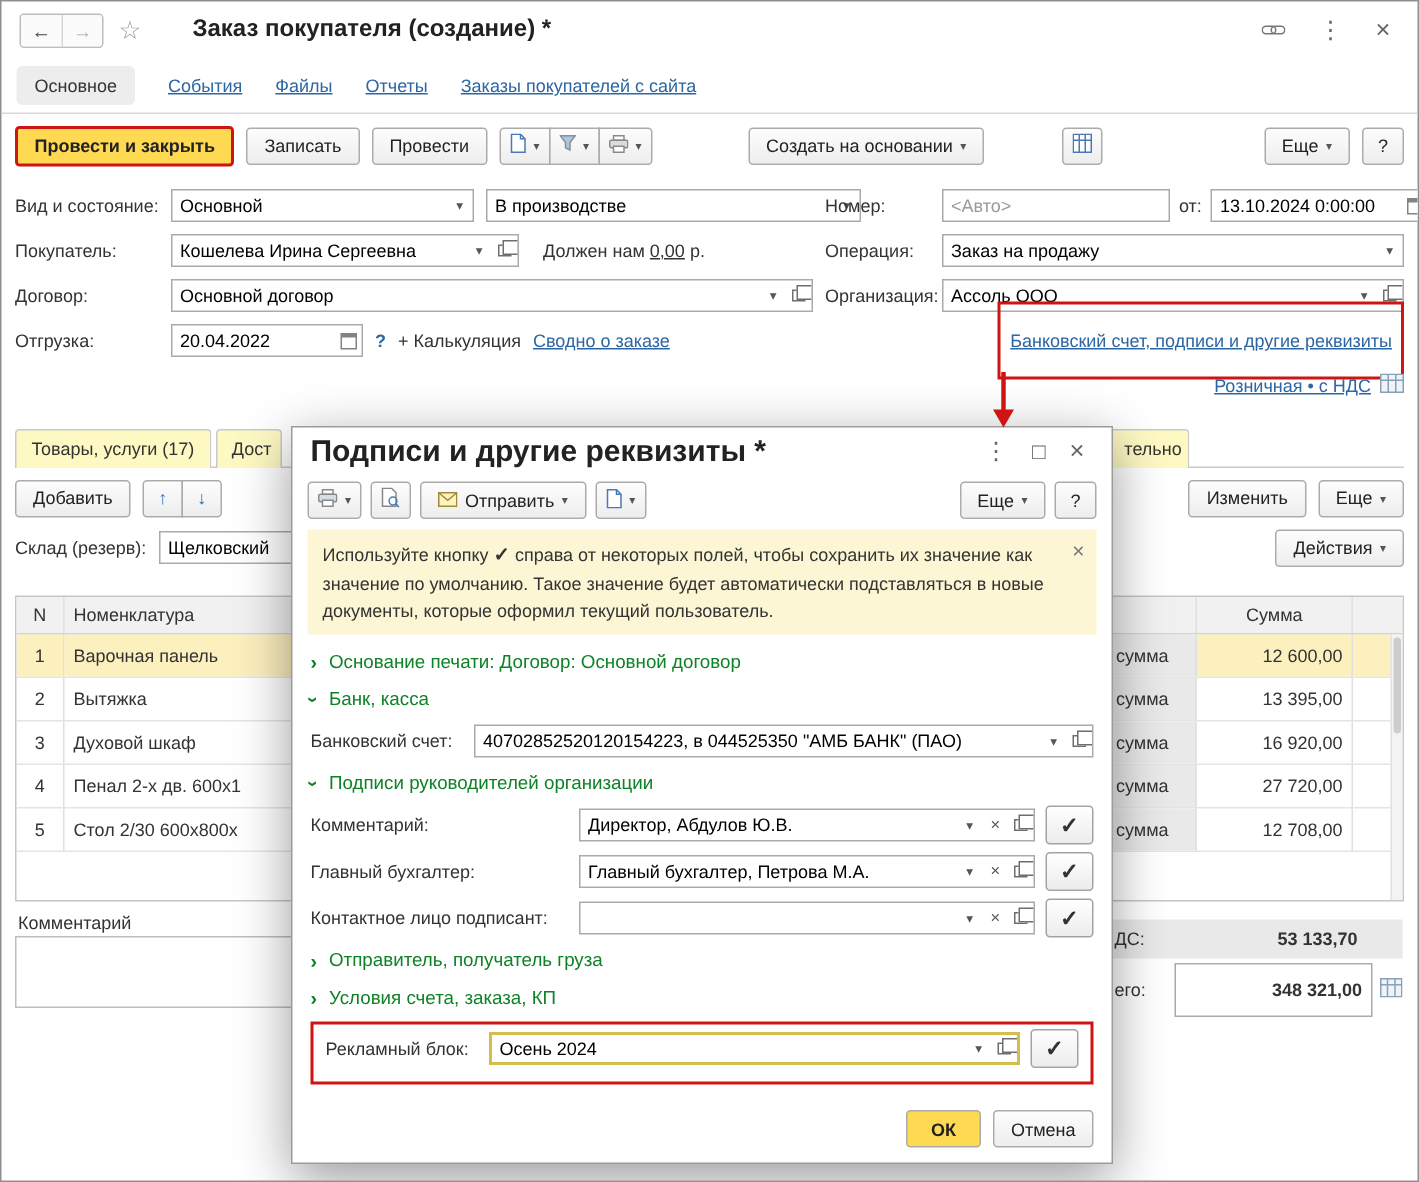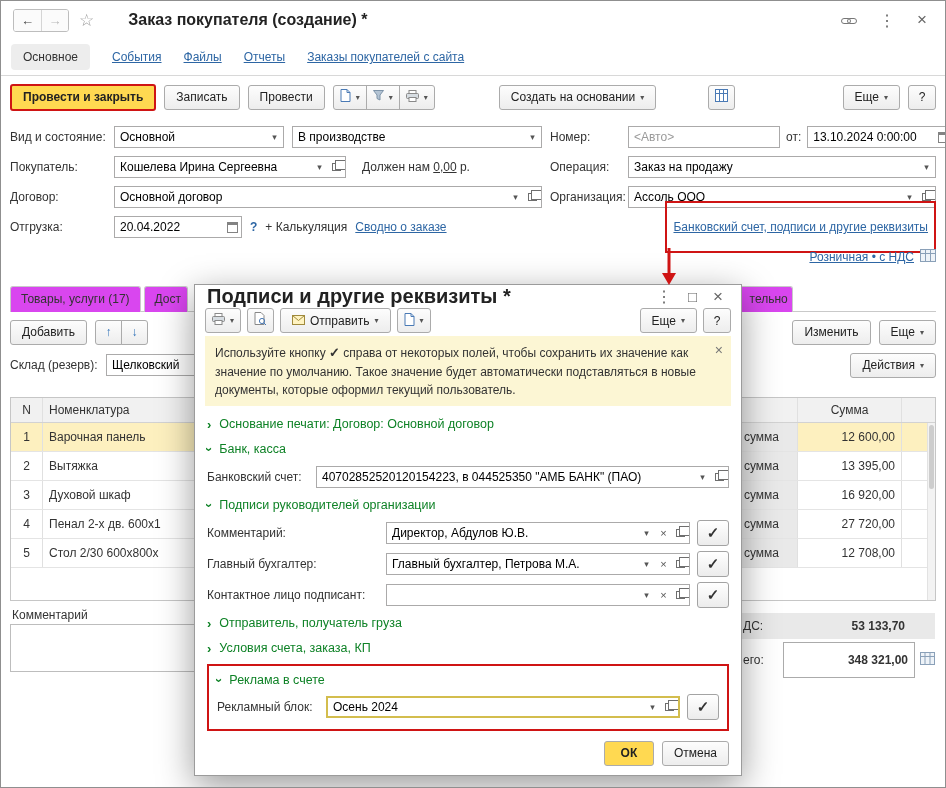--- a/index.html
+++ b/index.html
@@ -54,36 +54,36 @@
   .rl2 { flex: none; color: #333; }
   .fld { display: inline-flex; align-items: center; height: 22px; border: 1px solid #abaaaa;
          background: #fff; overflow: hidden; flex: none; }
   .fld .val { flex: 1; padding: 0 5px; white-space: nowrap; overflow: hidden; color: #000; }
   .fld .val.ph { color: #9a9a9a; }
   .fbtn { width: 17px; height: 100%; flex: none; display: flex; align-items: center;
           justify-content: center; color: #555; font-size: 9px; cursor: pointer; }
   .fbtn.xs { font-size: 11px; }
   .fld.grow { flex: 1; }
   .fld.focus { border: 2px solid #d3bd4e; }
-  .w170{width:170px} .w250{width:250px} .w232{width:232px} .w428{width:428px}
+  .w170{width:202px} .w250{width:250px} .w232{width:232px} .w428{width:428px}
   .w132{width:152px} .w146{width:146px} .w128{width:128px} .w140{width:140px}
   .ico-cal { width: 11px; height: 11px; border: 1px solid #838383; border-top: 3px solid #838383; background: #fff; }
   .ico-open { position: relative; width: 9px; height: 8px; border: 1px solid #6e6e6e; background: #fff; }
   .ico-open::before { content: ""; position: absolute; left: 2px; top: -4px; width: 9px; height: 8px;
                       border: 1px solid #6e6e6e; background: #fff; }
   .lnk { color: #2d66a4; text-decoration: underline; cursor: pointer; white-space: nowrap; }
   .qmark { color: #2d66a4; font-weight: bold; cursor: pointer; }
   .debt { color: #333; white-space: nowrap; margin-left: 8px; }
   .debt .amt { text-decoration: underline; cursor: pointer; }
   .redbox { display: inline-flex; align-items: center; border: 2px solid #cf1414; padding: 17px 6px; }
 
   
   .goods-tabs { position: absolute; top: 283px; left: 9px; right: 9px; height: 28px;
                 border-bottom: 1px solid #c9c9c9; display: flex; align-items: flex-end; gap: 3px; }
-  .gtab { border: 1px solid #c9c9c9; border-bottom: none; border-radius: 3px 3px 0 0; background: #d946ef;
+  .gtab { border: 1px solid #c9c9c9; border-bottom: none; border-radius: 3px 3px 0 0; background: #fef9c3;
           padding: 5px 10px 6px; white-space: nowrap; cursor: pointer; position: relative; top: 1px; }
   .gtab.cut { width: 44px; overflow: hidden; }
   .gtab.cut2 { margin-left: 548px; width: 54px; overflow: hidden; }
   .goods-toolbar { position: absolute; top: 317px; left: 9px; right: 9px; height: 28px;
                    display: flex; align-items: center; gap: 8px; }
   .warehouse-row { position: absolute; top: 351px; left: 9px; right: 9px; height: 26px;
                    display: flex; align-items: center; gap: 8px; }
   .wlab { width: 88px; flex: none; }
 
   .gtable { position: absolute; top: 396px; left: 9px; right: 9px; height: 204px;
@@ -571,24 +571,20 @@
         <span class="chev">›</span>
         <span>Отправитель, получатель груза</span>
       </div>
 
       <div class="sect">
         <span class="chev">›</span>
         <span>Условия счета, заказа, КП</span>
       </div>
 
       <div class="adbox">
-        <div class="sect">
-          <span class="chev open">›</span>
-          <span>Реклама в счете</span>
-        </div>
         <div class="mrow" style="height:28px;">
           <div class="mlab">Рекламный блок:</div>
           <div class="fld grow focus">
             <span class="val">Осень 2024</span>
             <span class="fbtn">▾</span>
             <span class="fbtn">
                 <i class="ico-open"></i>
               </span>
           </div>
           <div class="chkbtn">✓</div>

